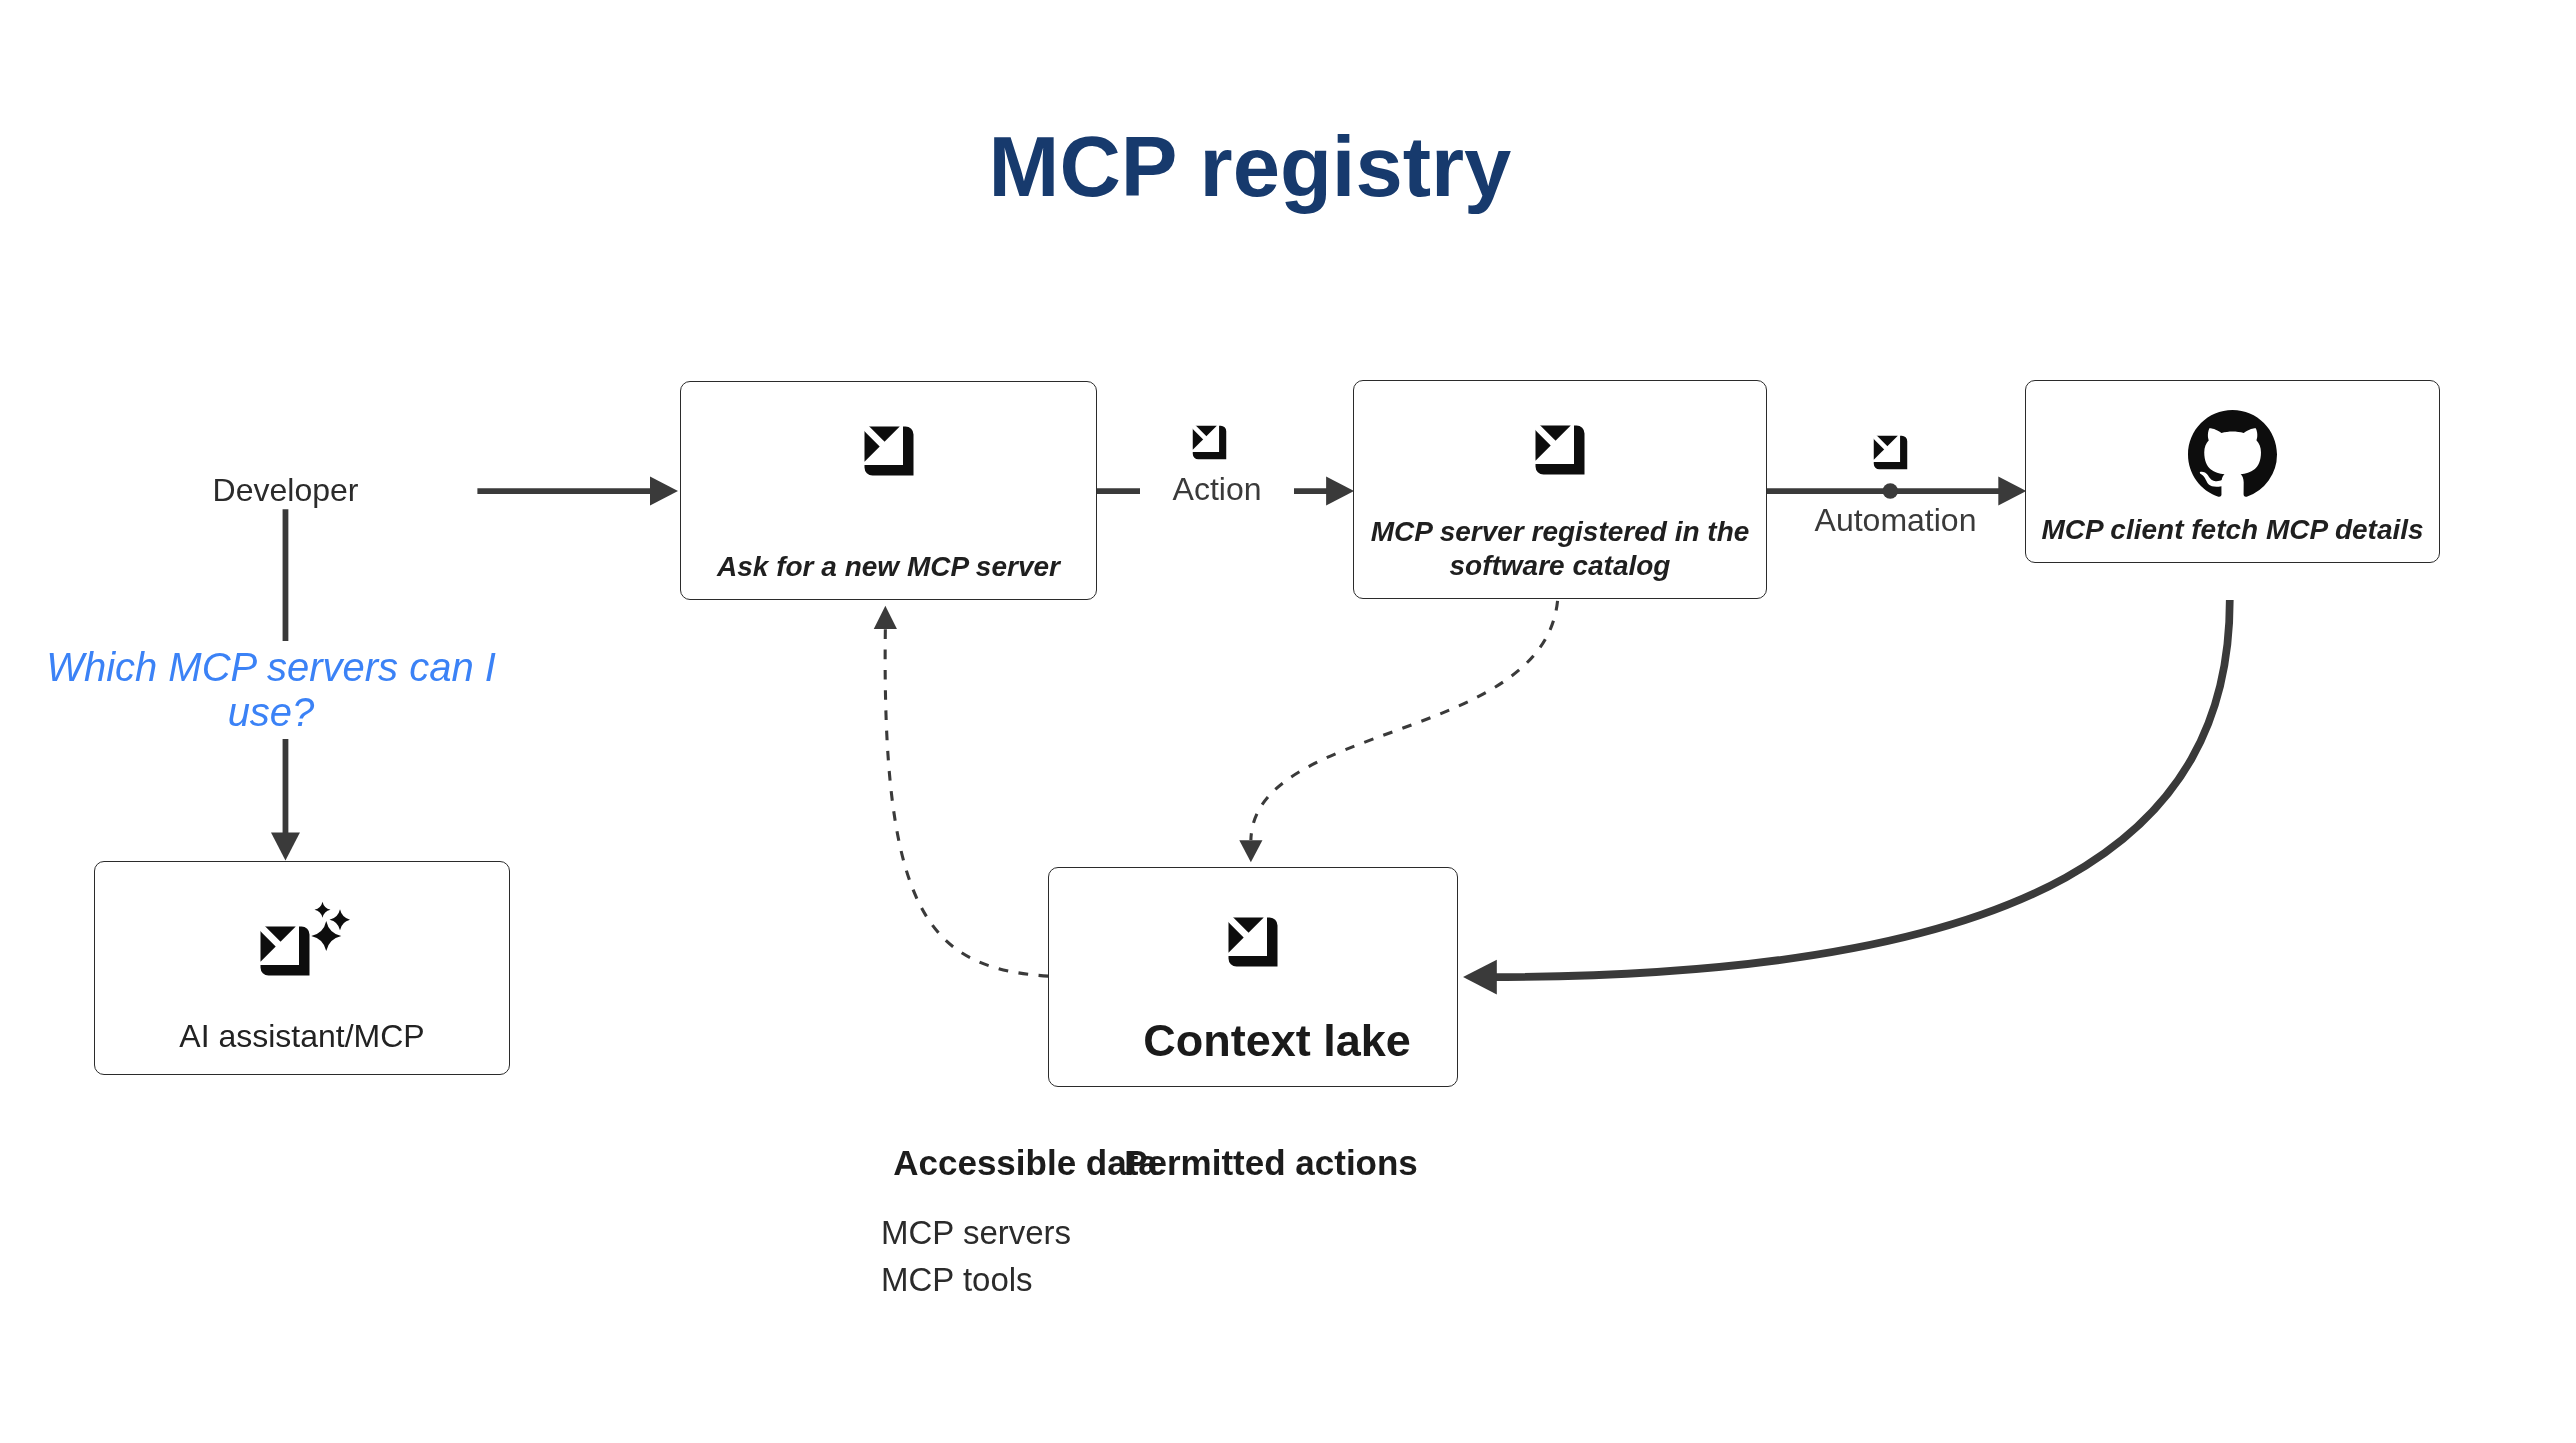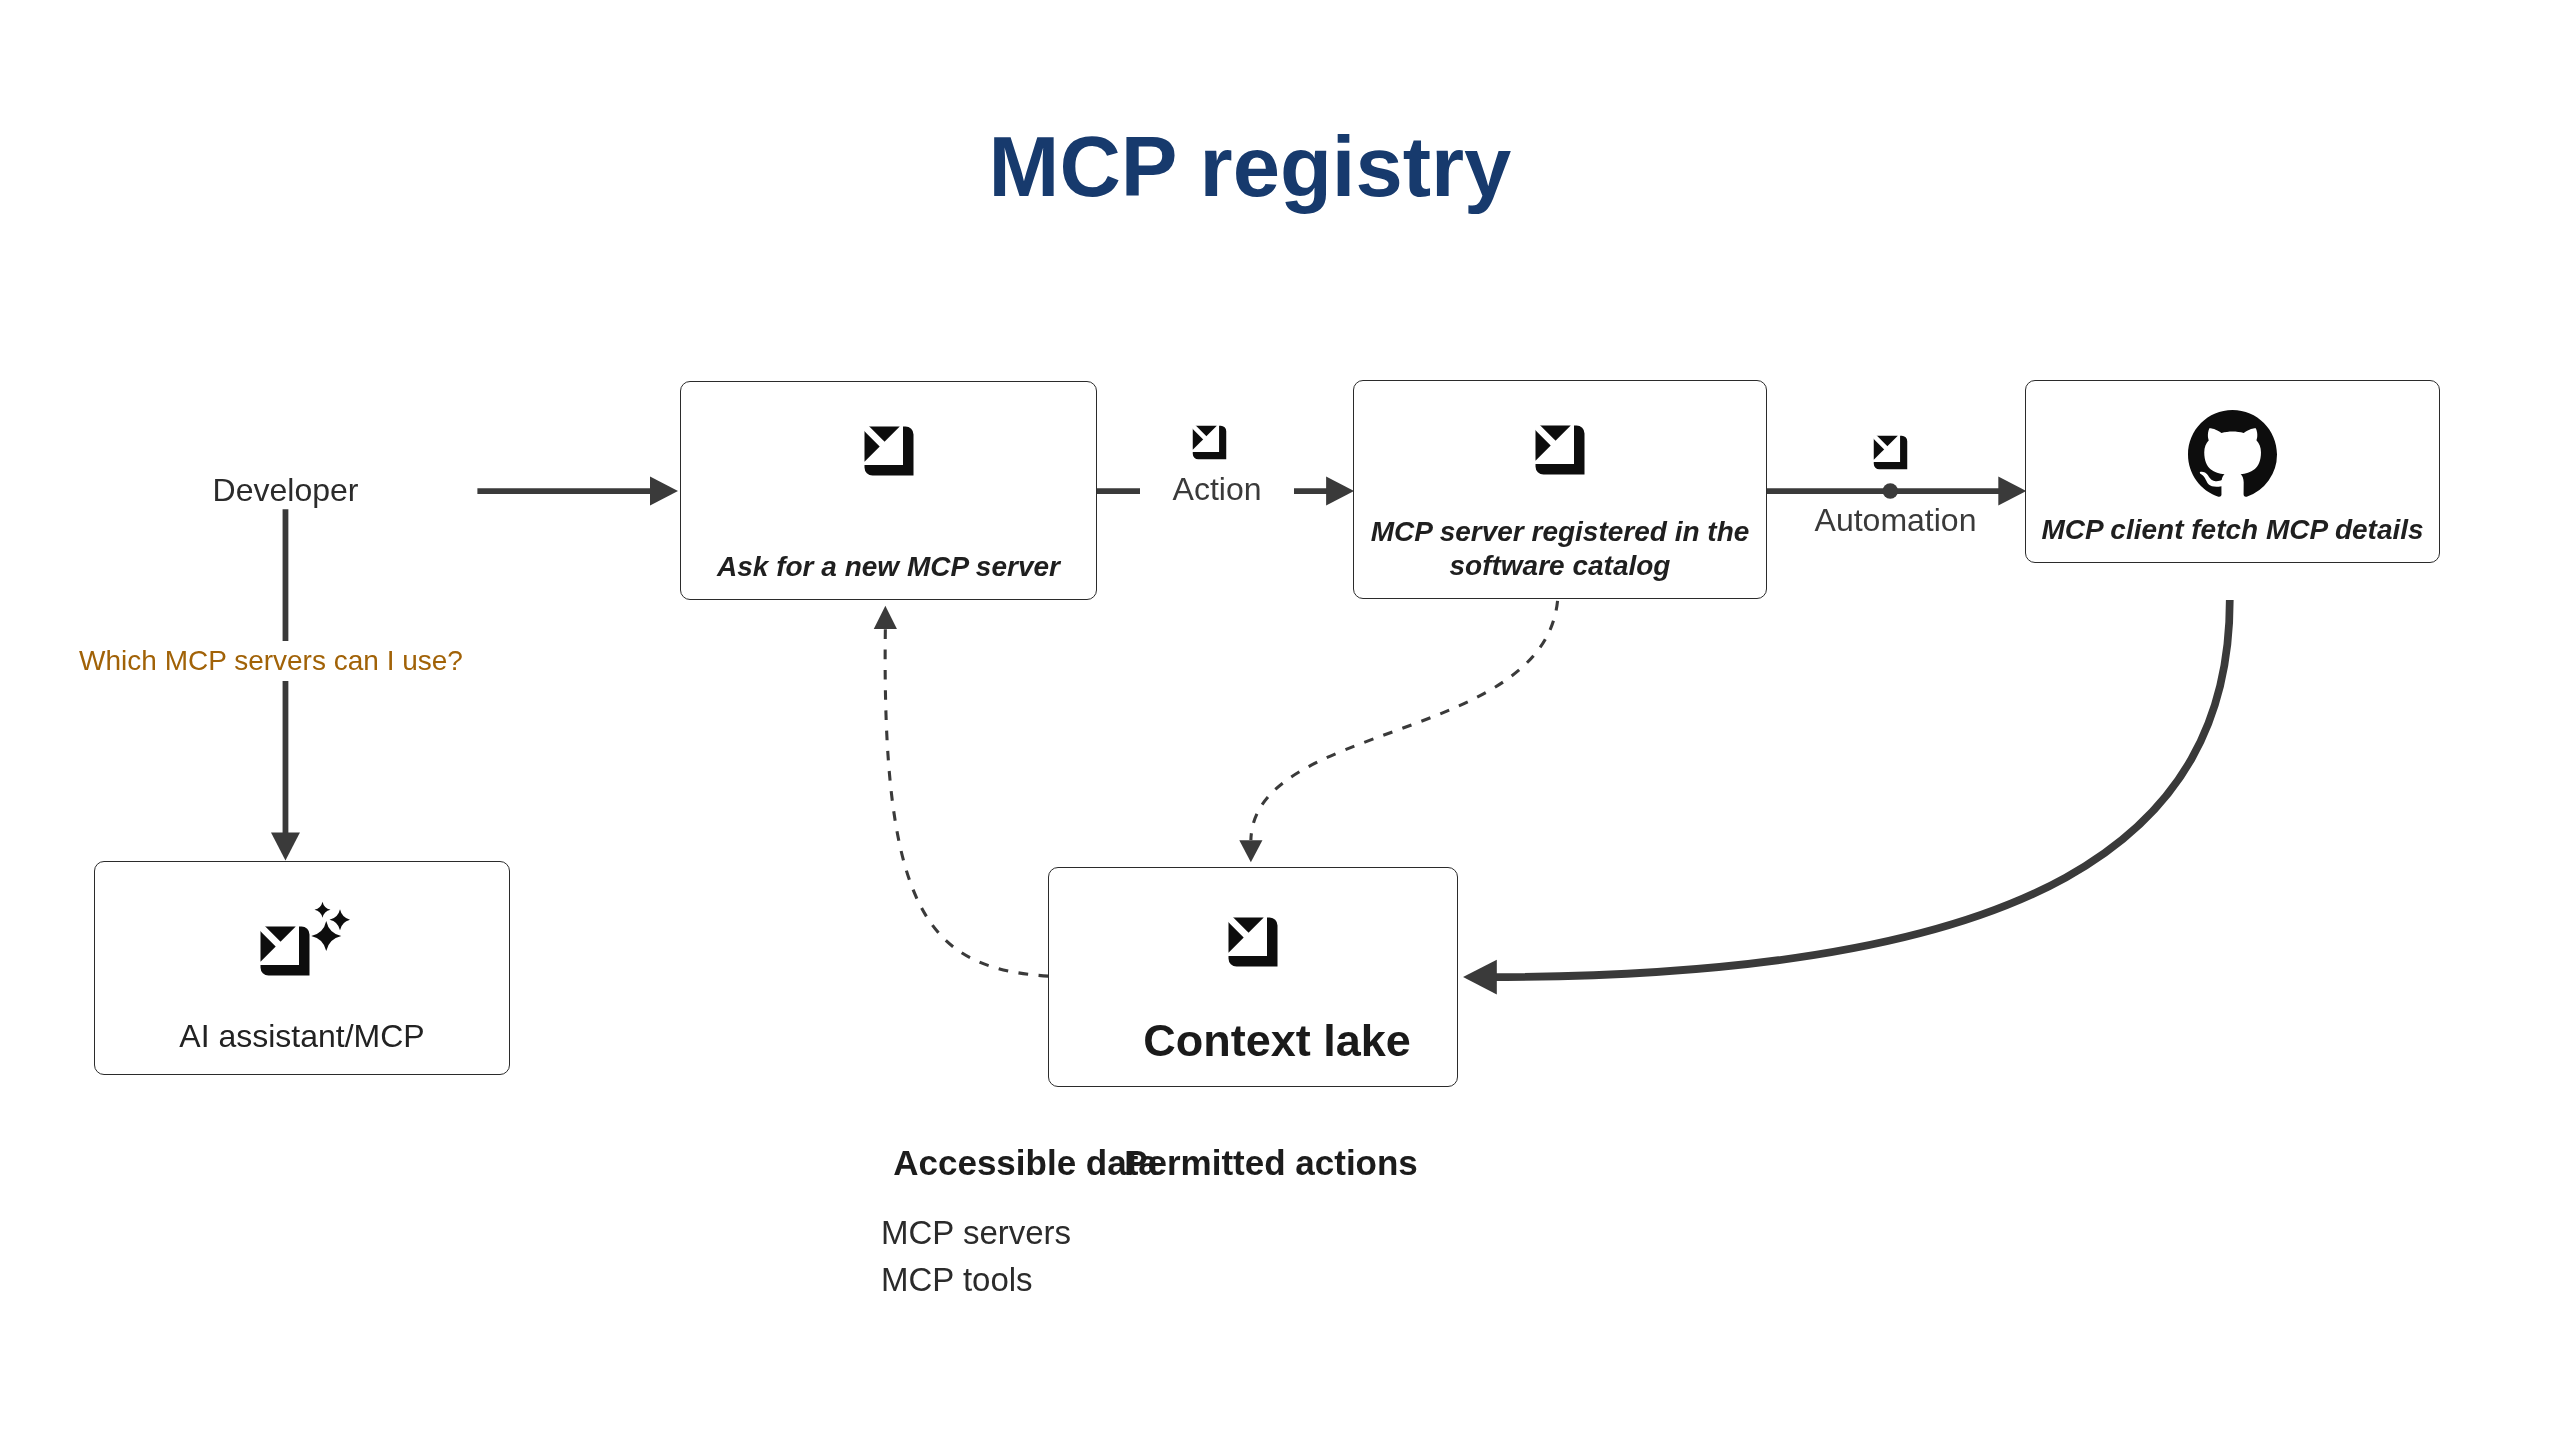--- a/index.html
+++ b/index.html
@@ -25,22 +25,22 @@
   .arrowhead{fill:var(--c-line);stroke:none;}
   .edge-dot{fill:var(--c-line);}
 
   .diagram-title{
     z-index:3;left:980px;top:118px;width:540px;text-align:center;
     font-size:85px;font-weight:700;color:var(--c-title);white-space:nowrap;
   }
   .plain-label{z-index:3;text-align:center;}
   .dev-label{left:170px;top:472px;width:231px;font-size:32px;}
   .question-label{
-    left:20px;top:641px;width:502px;font-size:28px;
-    background:var(--c-background);padding:3.9px 0;color:#a16207;
+    left:20px;top:641px;width:502px;font-size:40px;font-style:italic;
+    background:var(--c-background);padding:3.9px 0;color:#3b82f6;
   }
   .edge-label{z-index:3;font-size:32px;color:#3a3a3a;text-align:center;}
   .action-label{left:1140px;top:469px;width:154px;background:var(--c-background);padding:1.9px 0;}
   .automation-label{left:1775px;top:502px;width:241px;}
   .edge-icon{z-index:3;width:41px;height:41px;}
   .action-edge-icon{left:1189px;top:422px;}
   .automation-edge-icon{left:1870px;top:432px;}
 
   .box{
     z-index:2;background:var(--c-background);

